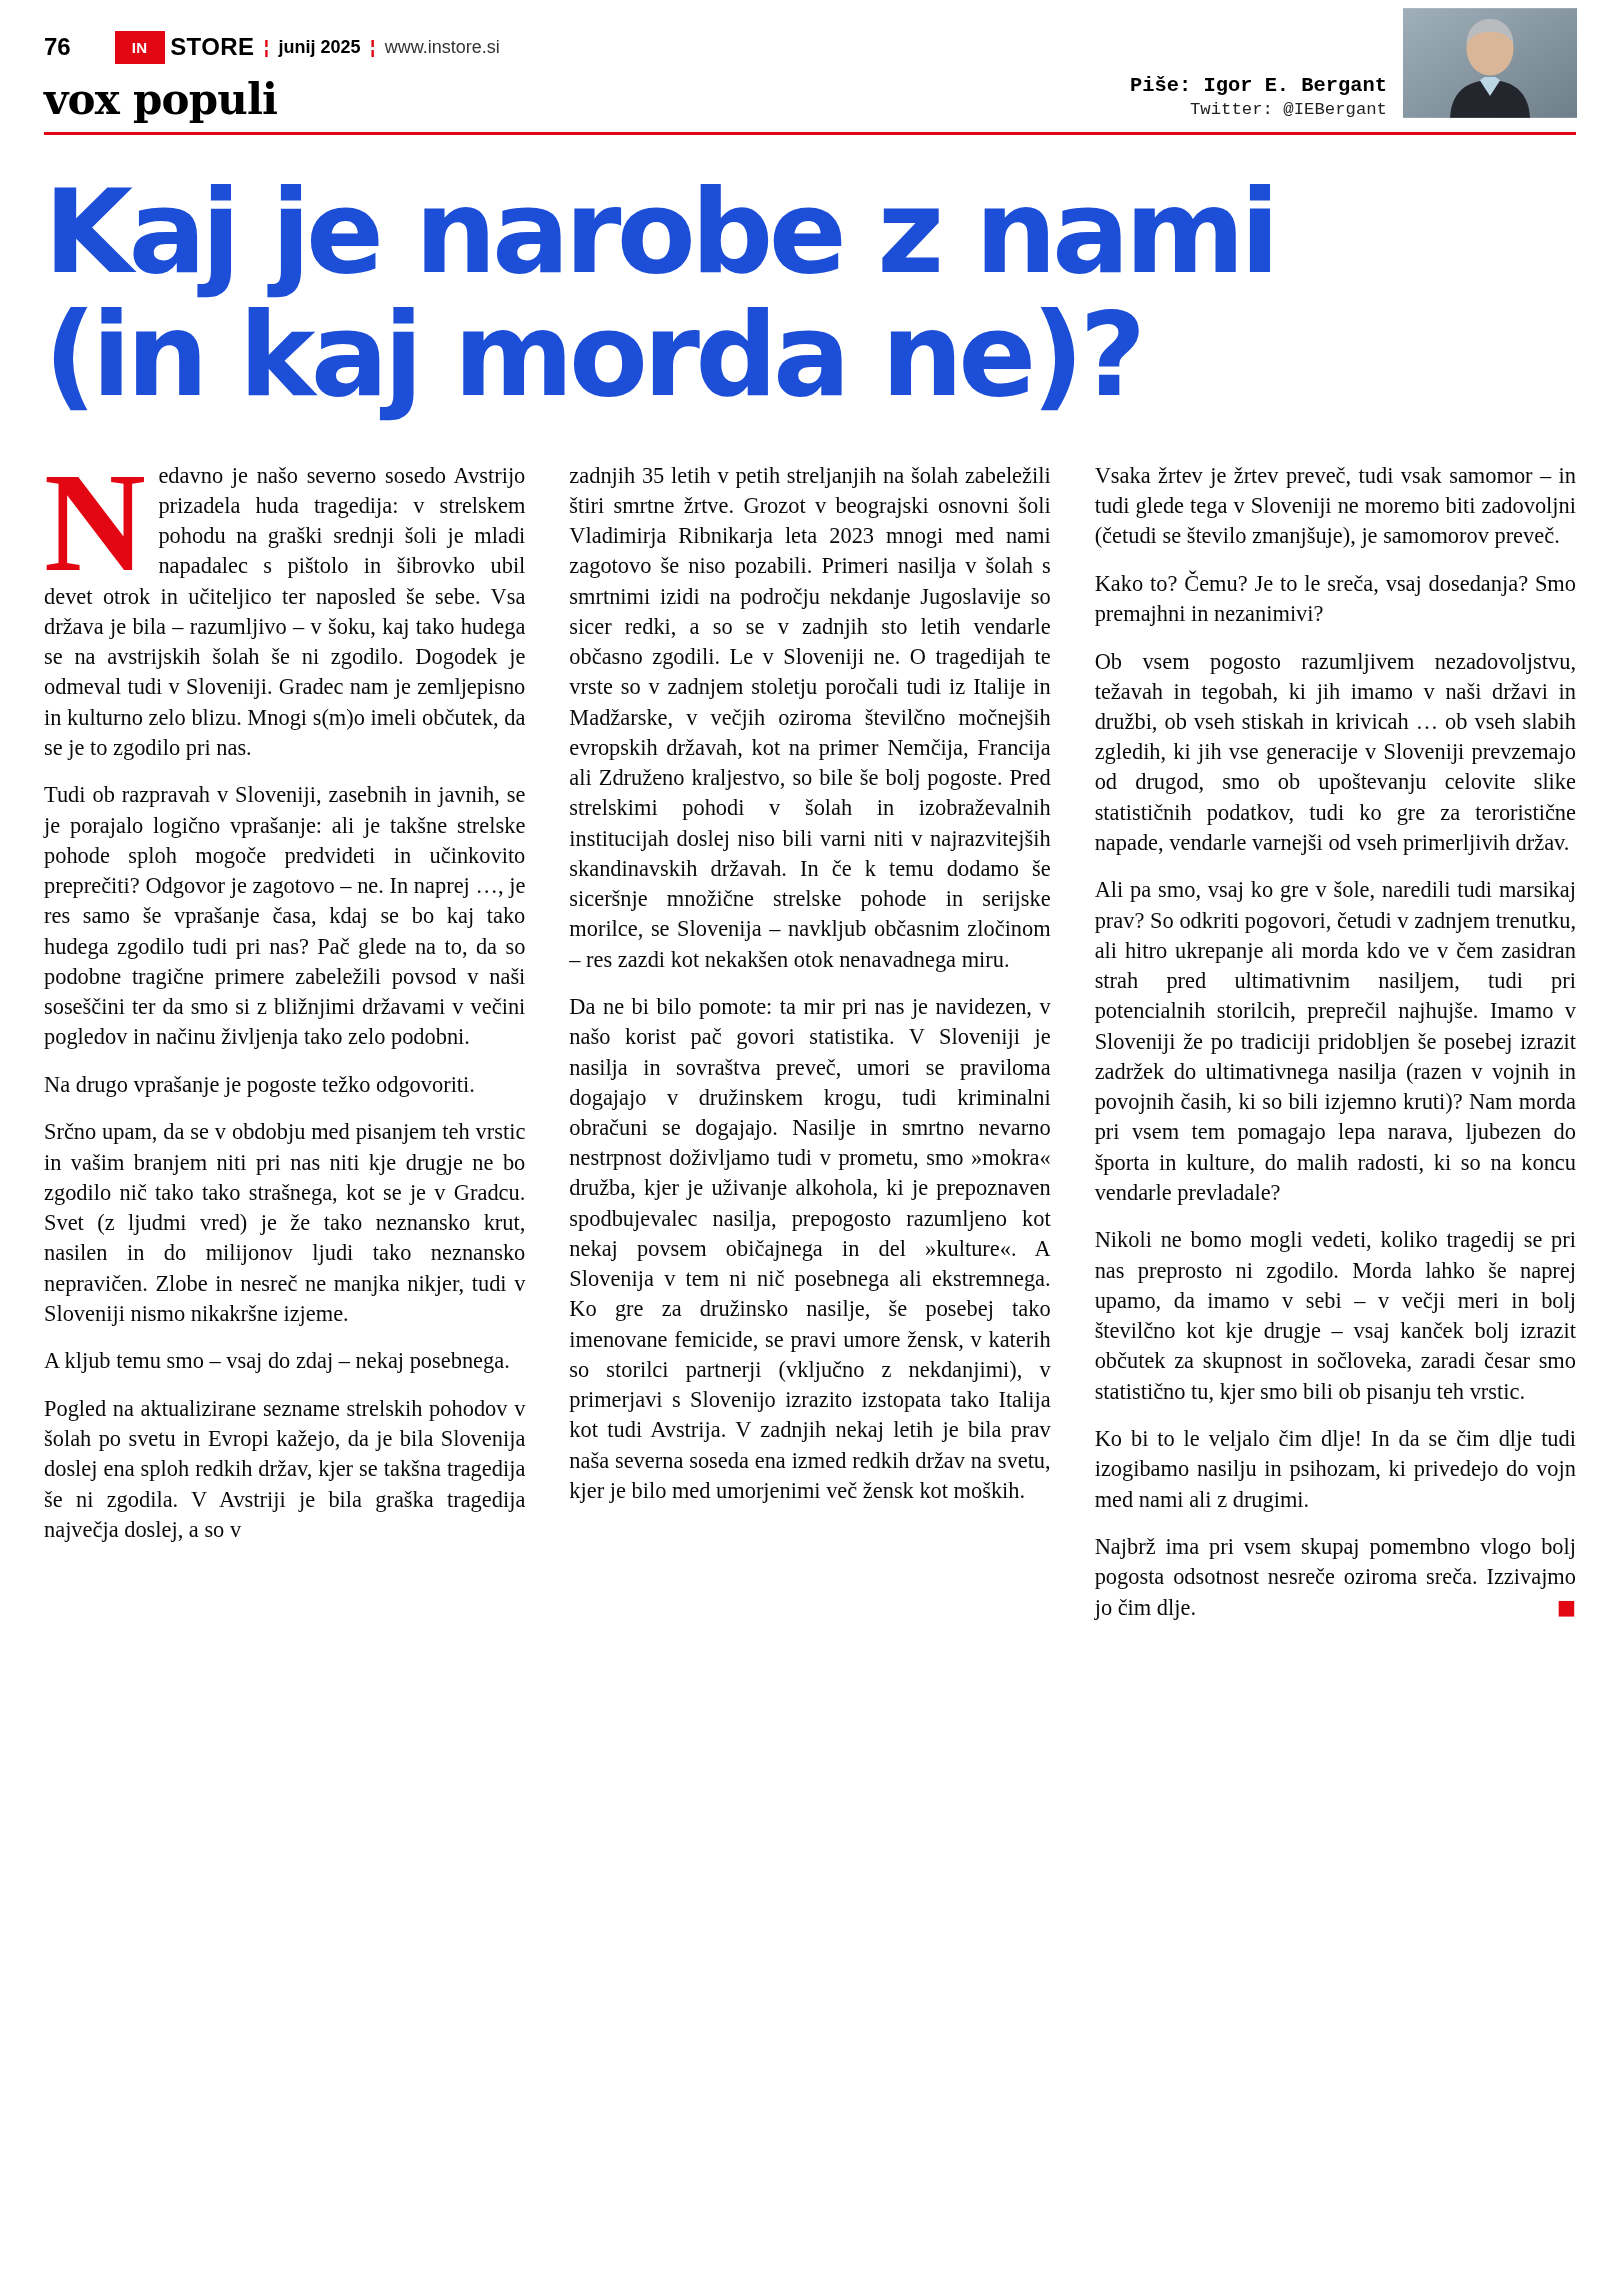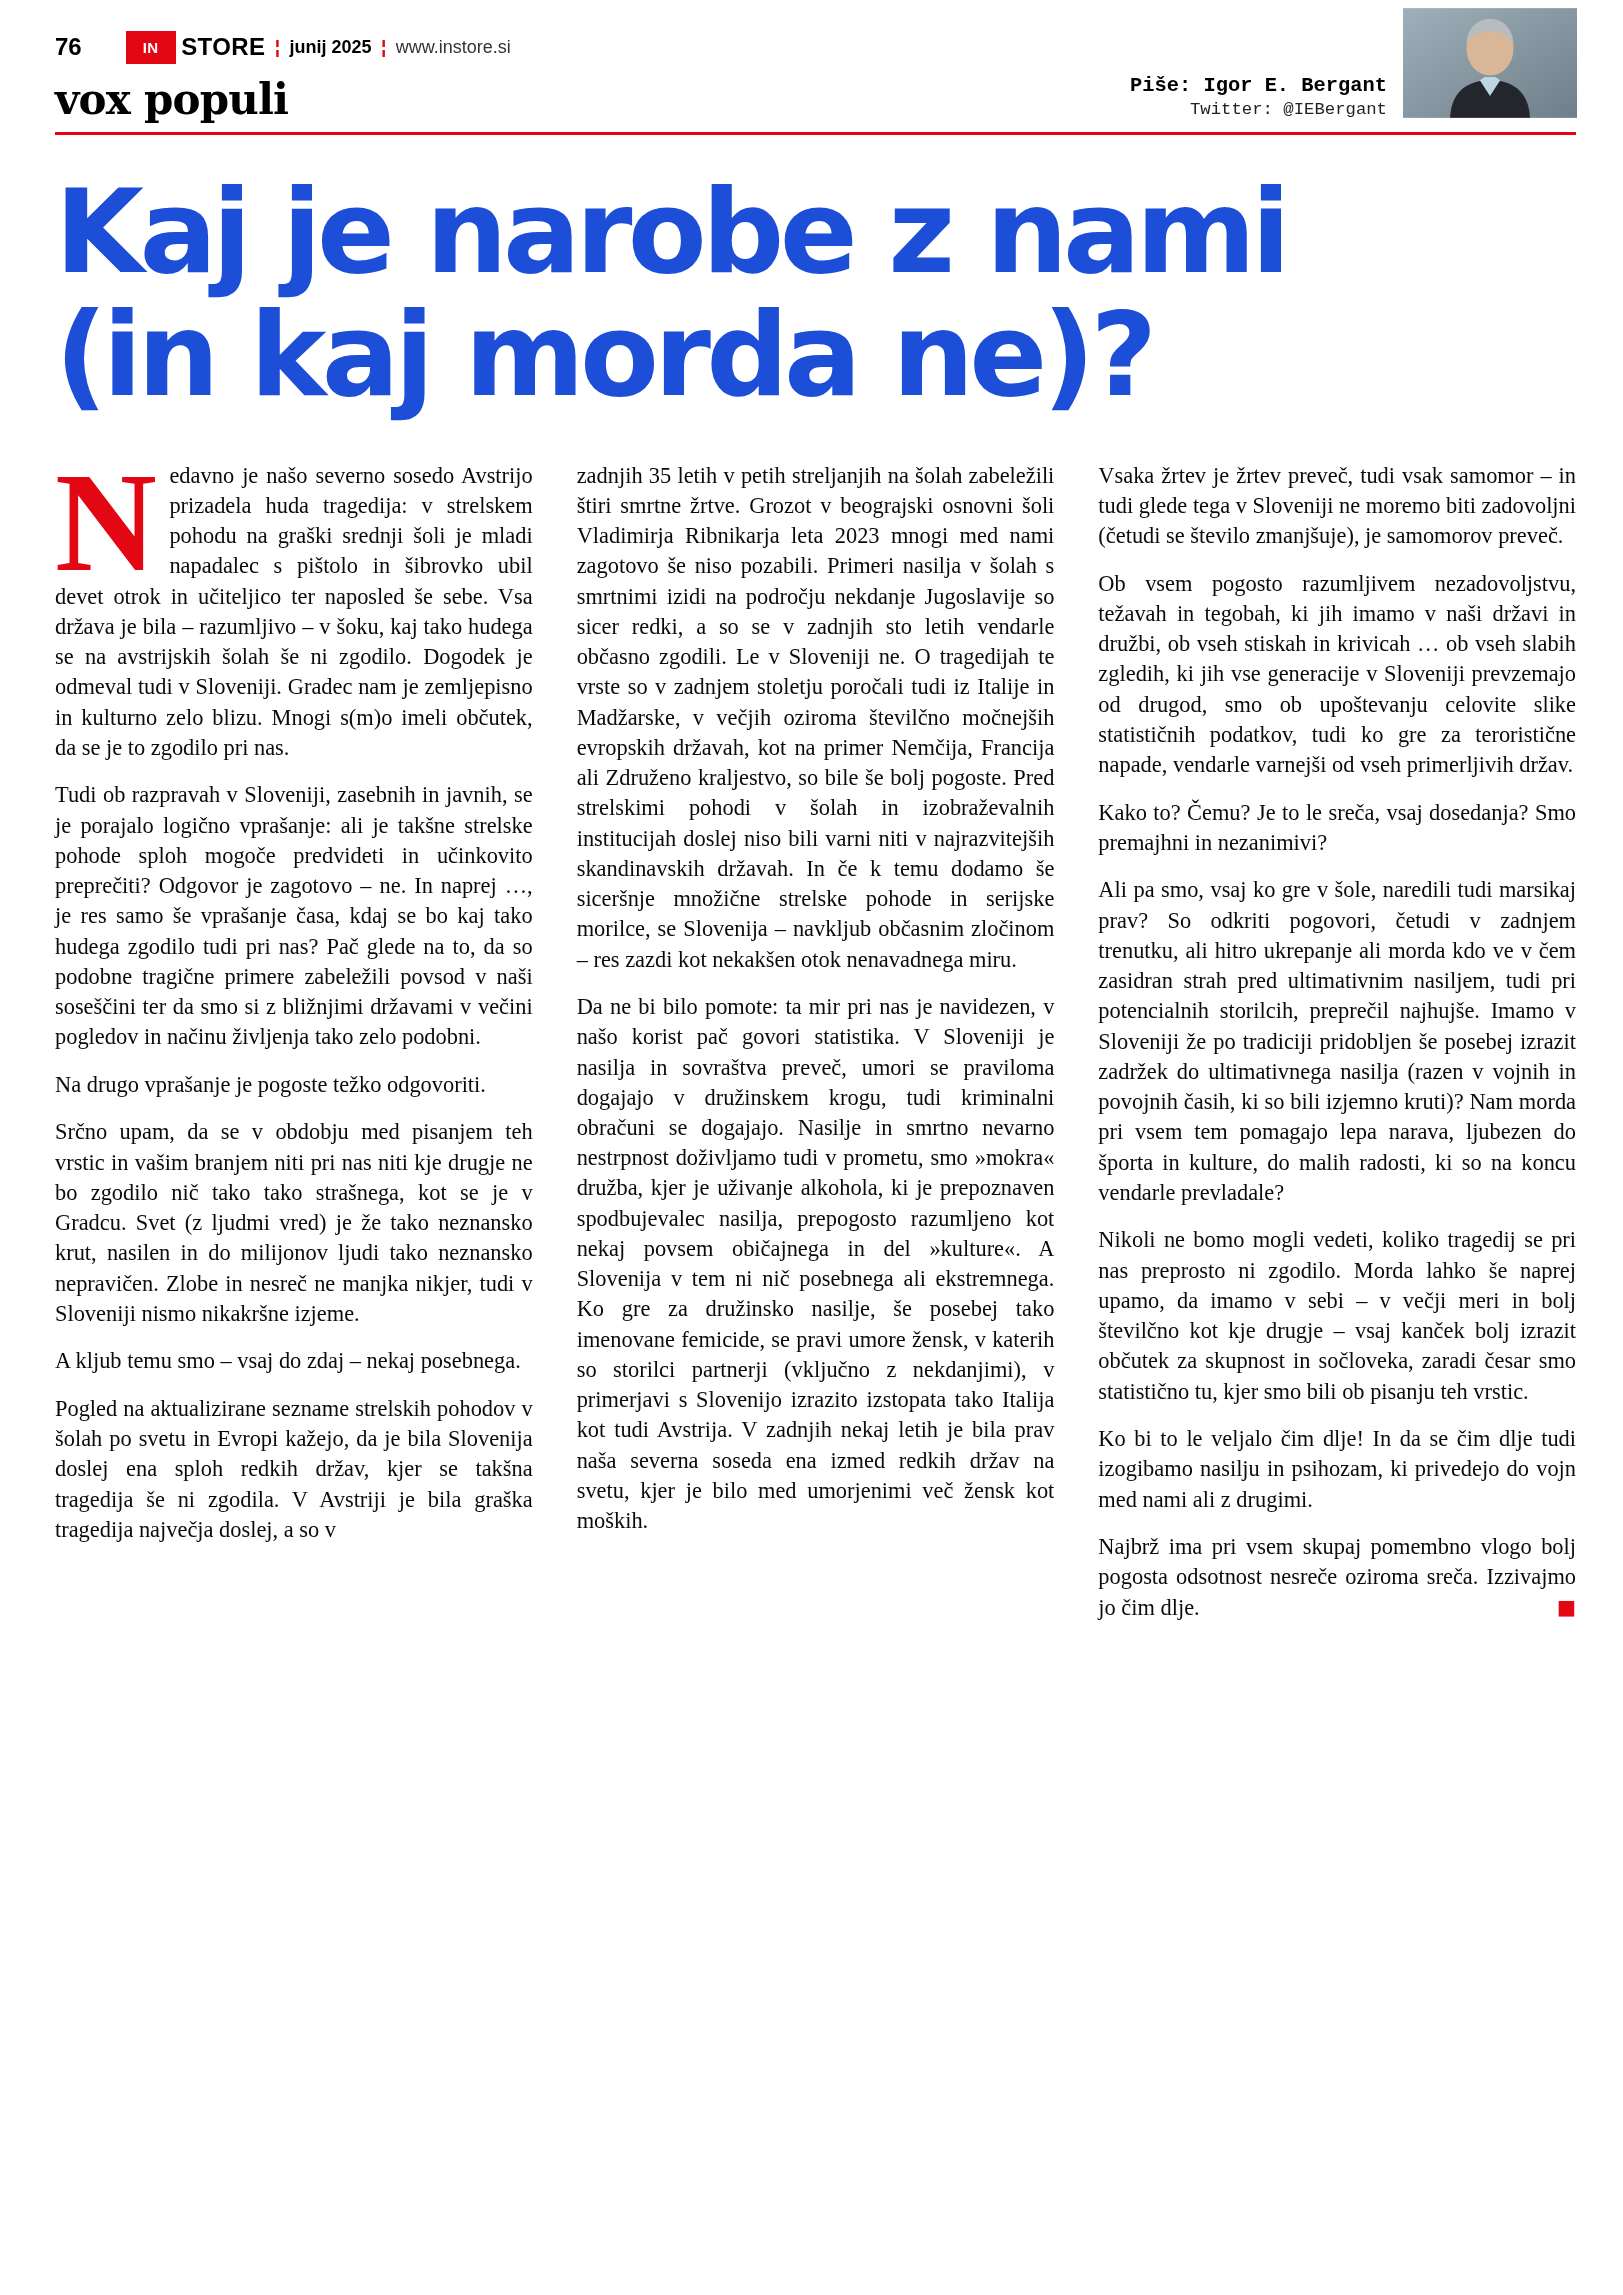--- a/index.html
+++ b/index.html
@@ -1,21 +1,21 @@
 <!DOCTYPE html>
 <html lang="sl" style="font-size:12.6px"><head>
 <meta charset="utf-8">
 <style>
   html,body { margin:0; padding:0; background:#ffffff; }
   .page {
     position:relative;
     width:1623px; height:2295px;
     background:#ffffff;
     box-sizing:border-box;
-    padding:28px 47px 0 55px;
+    padding:28px 47px 0 44px;
     overflow:hidden;
     font-family:"Liberation Serif", serif;
     color:#000;
   }
   
   .masthead {
     display:flex; align-items:center; height:38px;
     font-family:"Liberation Sans", sans-serif;
   }
   .page-num { font-weight:bold; font-size:24px; margin-right:44px; }
@@ -125,22 +125,22 @@
         <p>Srčno upam, da se v obdobju med pisanjem teh vrstic in vašim branjem niti pri nas niti kje drugje ne bo zgodilo nič tako tako strašnega, kot se je v Gradcu. Svet (z ljudmi vred) je že tako neznansko krut, nasilen in do milijonov ljudi tako neznansko nepravičen. Zlobe in nesreč ne manjka nikjer, tudi v Sloveniji nismo nikakršne izjeme.</p>
         <p>A kljub temu smo – vsaj do zdaj – nekaj posebnega.</p>
         <p>Pogled na aktualizirane sezname strelskih pohodov v šolah po svetu in Evropi kažejo, da je bila Slovenija doslej ena sploh redkih držav, kjer se takšna tragedija še ni zgodila. V Avstriji je bila graška tragedija največja doslej, a so v</p>
       </div>
     <div class="col">
         <p>zadnjih 35 letih v petih streljanjih na šolah zabeležili štiri smrtne žrtve. Grozot v beograjski osnovni šoli Vladimirja Ribnikarja leta 2023 mnogi med nami zagotovo še niso pozabili. Primeri nasilja v šolah s smrtnimi izidi na področju nekdanje Jugoslavije so sicer redki, a so se v zadnjih sto letih vendarle občasno zgodili. Le v Sloveniji ne. O tragedijah te vrste so v zadnjem stoletju poročali tudi iz Italije in Madžarske, v večjih oziroma številčno močnejših evropskih državah, kot na primer Nemčija, Francija ali Združeno kraljestvo, so bile še bolj pogoste. Pred strelskimi pohodi v šolah in izobraževalnih institucijah doslej niso bili varni niti v najrazvitejših skandinavskih državah. In če k temu dodamo še siceršnje množične strelske pohode in serijske morilce, se Slovenija – navkljub občasnim zločinom – res zazdi kot nekakšen otok nenavadnega miru.</p>
         <p>Da ne bi bilo pomote: ta mir pri nas je navidezen, v našo korist pač govori statistika. V Sloveniji je nasilja in sovraštva preveč, umori se praviloma dogajajo v družinskem krogu, tudi kriminalni obračuni se dogajajo. Nasilje in smrtno nevarno nestrpnost doživljamo tudi v prometu, smo »mokra« družba, kjer je uživanje alkohola, ki je prepoznaven spodbujevalec nasilja, prepogosto razumljeno kot nekaj povsem običajnega in del »kulture«. A Slovenija v tem ni nič posebnega ali ekstremnega. Ko gre za družinsko nasilje, še posebej tako imenovane femicide, se pravi umore žensk, v katerih so storilci partnerji (vključno z nekdanjimi), v primerjavi s Slovenijo izrazito izstopata tako Italija kot tudi Avstrija. V zadnjih nekaj letih je bila prav naša severna soseda ena izmed redkih držav na svetu, kjer je bilo med umorjenimi več žensk kot moških.</p>
       </div>
     <div class="col">
         <p>Vsaka žrtev je žrtev preveč, tudi vsak samomor – in tudi glede tega v Sloveniji ne moremo biti zadovoljni (četudi se število zmanjšuje), je samomorov preveč.</p>
+        <p>Kako to? Čemu? Je to le sreča, vsaj dosedanja? Smo premajhni in nezanimivi?</p>
         <p>Ob vsem pogosto razumljivem nezadovoljstvu, težavah in tegobah, ki jih imamo v naši državi in družbi, ob vseh stiskah in krivicah … ob vseh slabih zgledih, ki jih vse generacije v Sloveniji prevzemajo od drugod, smo ob upoštevanju celovite slike statističnih podatkov, tudi ko gre za teroristične napade, vendarle varnejši od vseh primerljivih držav.</p>
-        <p>Kako to? Čemu? Je to le sreča, vsaj dosedanja? Smo premajhni in nezanimivi?</p>
         <p>Ali pa smo, vsaj ko gre v šole, naredili tudi marsikaj prav? So odkriti pogovori, četudi v zadnjem trenutku, ali hitro ukrepanje ali morda kdo ve v čem zasidran strah pred ultimativnim nasiljem, tudi pri potencialnih storilcih, preprečil najhujše. Imamo v Sloveniji že po tradiciji pridobljen še posebej izrazit zadržek do ultimativnega nasilja (razen v vojnih in povojnih časih, ki so bili izjemno kruti)? Nam morda pri vsem tem pomagajo lepa narava, ljubezen do športa in kulture, do malih radosti, ki so na koncu vendarle prevladale?</p>
         <p>Nikoli ne bomo mogli vedeti, koliko tragedij se pri nas preprosto ni zgodilo. Morda lahko še naprej upamo, da imamo v sebi – v večji meri in bolj številčno kot kje drugje – vsaj kanček bolj izrazit občutek za skupnost in sočloveka, zaradi česar smo statistično tu, kjer smo bili ob pisanju teh vrstic.</p>
         <p>Ko bi to le veljalo čim dlje! In da se čim dlje tudi izogibamo nasilju in psihozam, ki privedejo do vojn med nami ali z drugimi.</p>
         <p>Najbrž ima pri vsem skupaj pomembno vlogo bolj pogosta odsotnost nesreče oziroma sreča. Izzivajmo jo čim dlje. <span class="endmark">■</span></p>
       </div>
   </div>
 
 </div>
 
 

